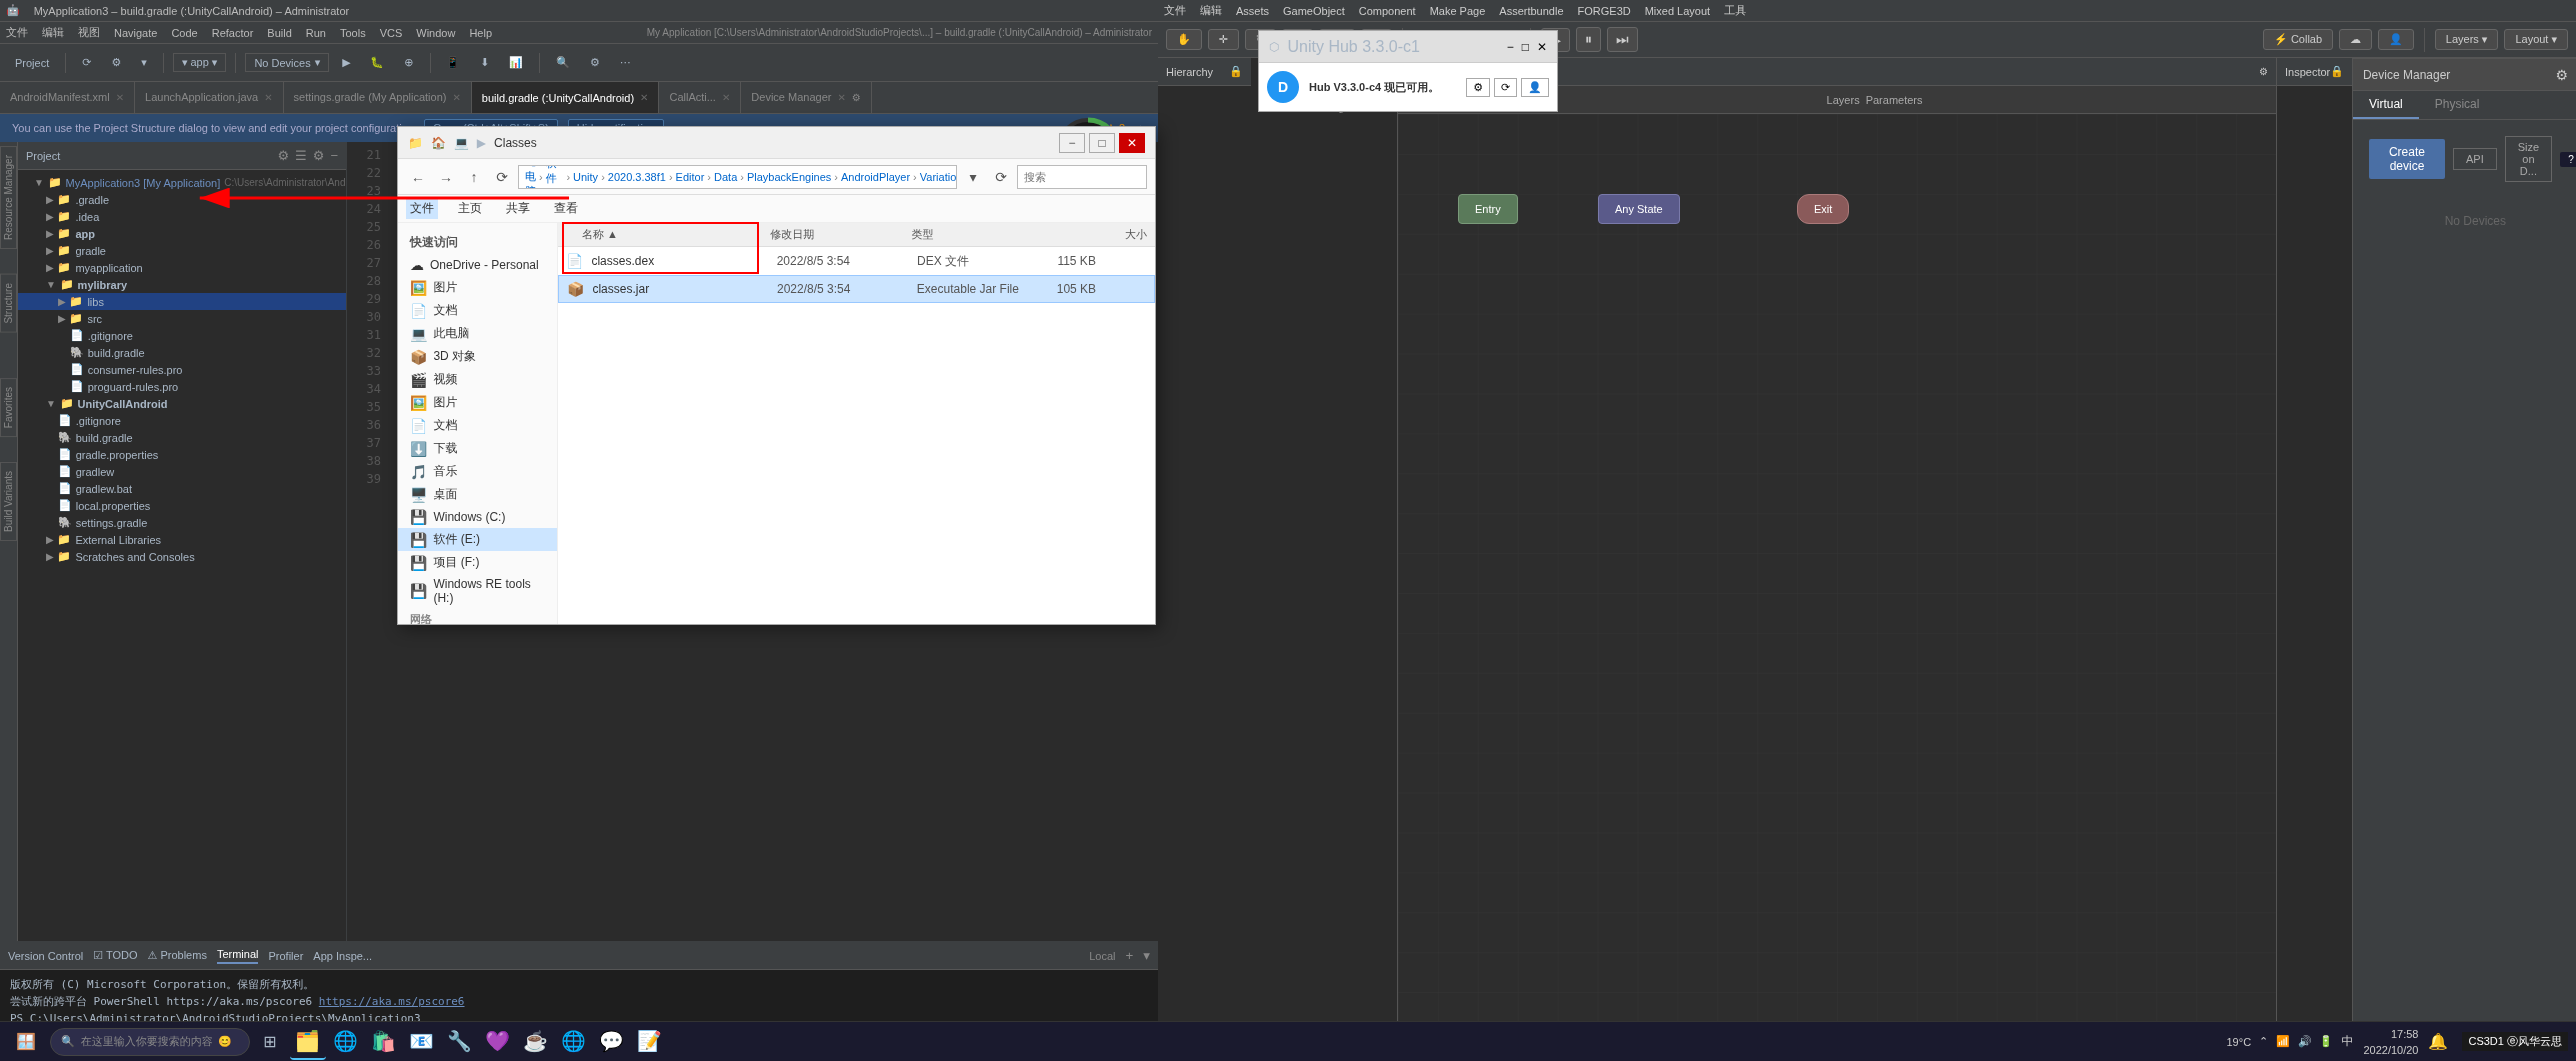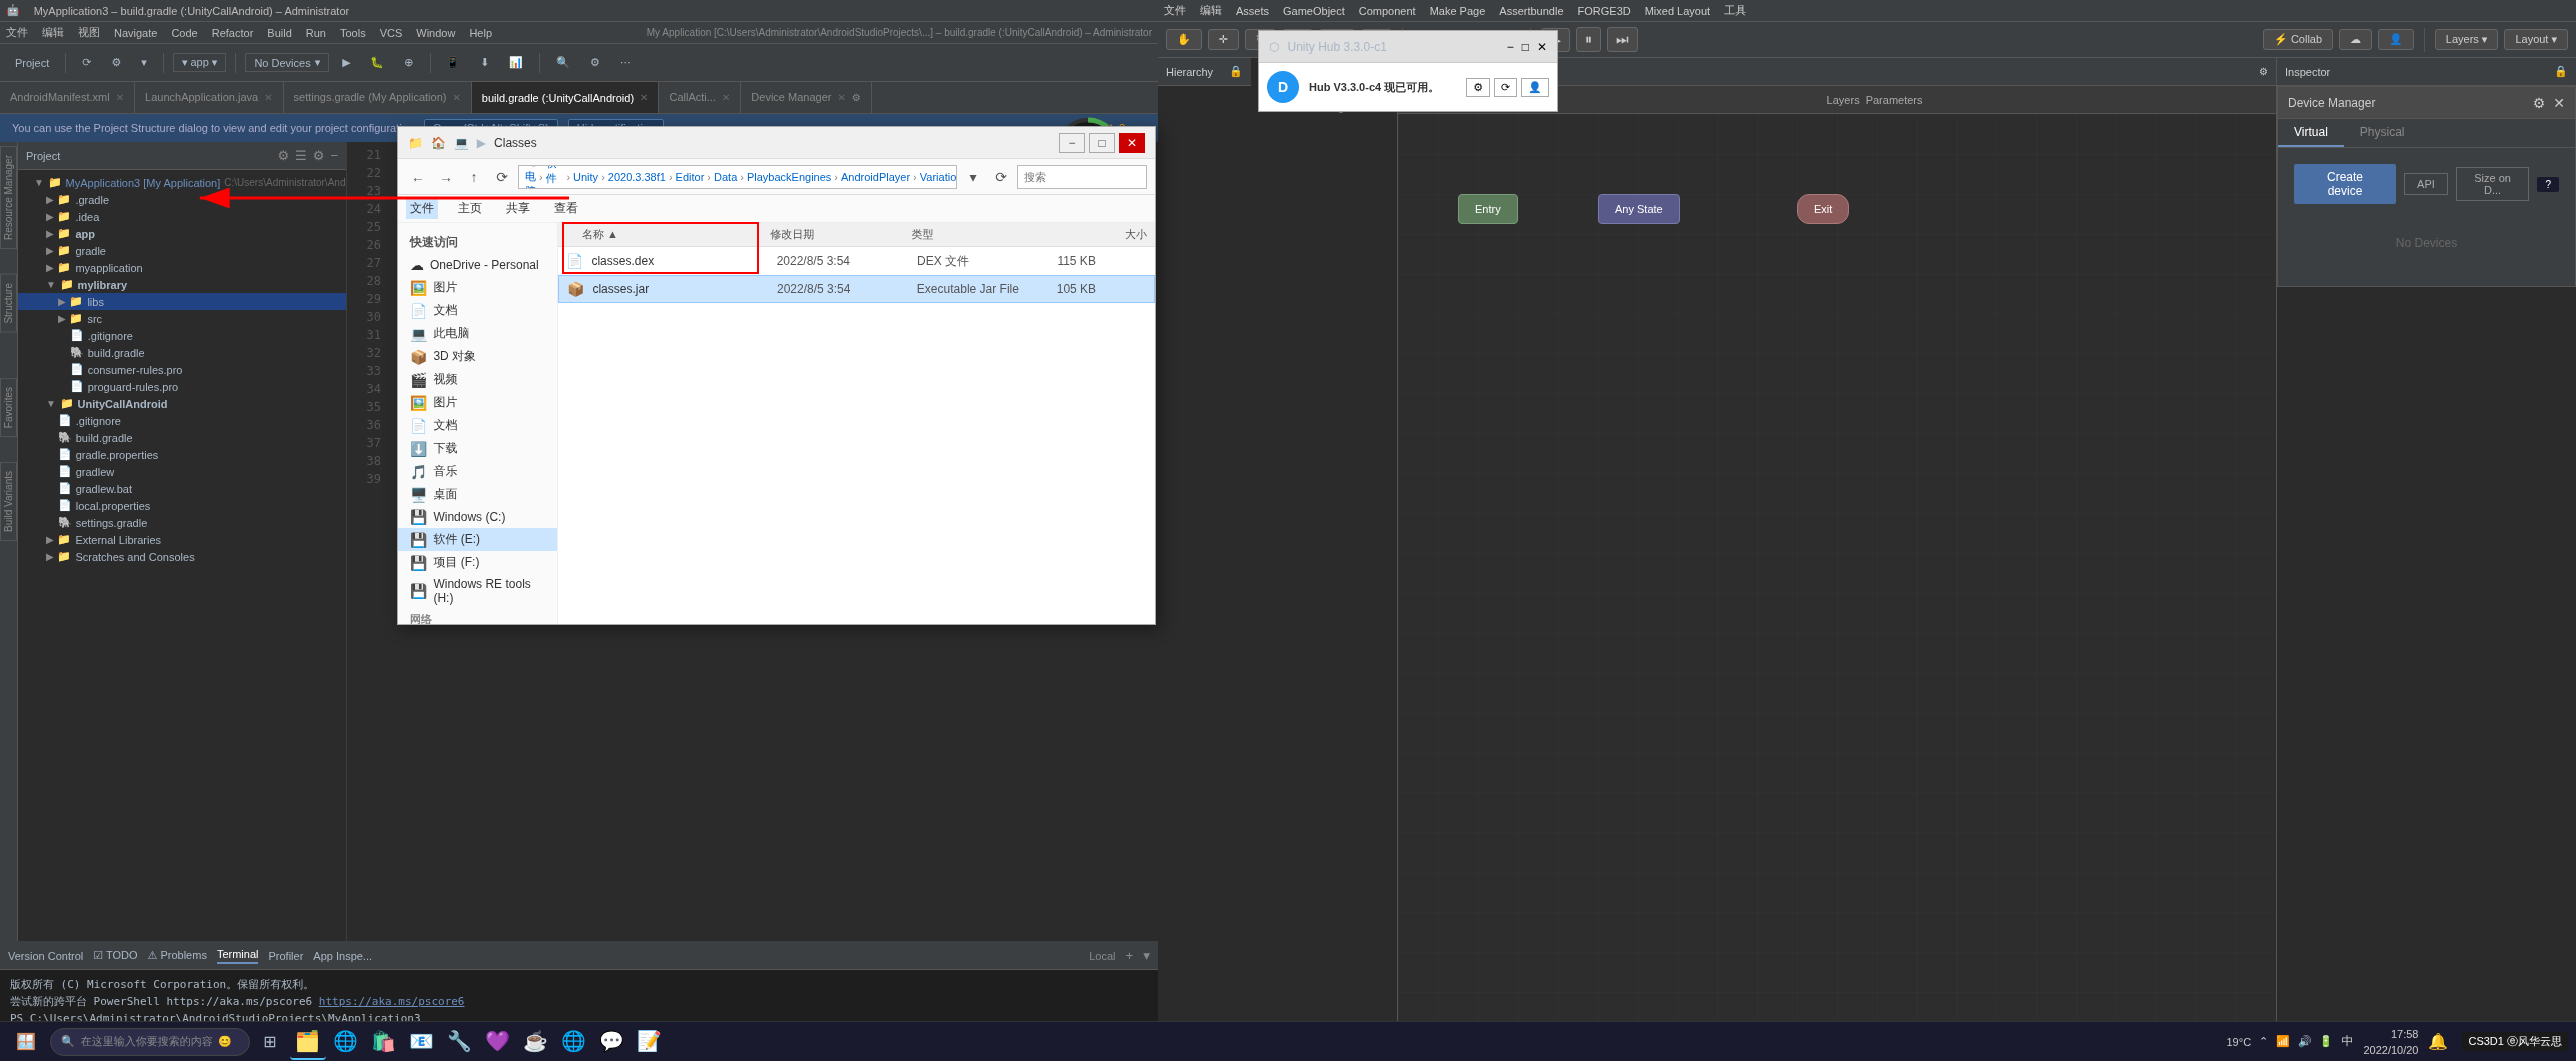--- a/index.html
+++ b/index.html
@@ -110,21 +110,21 @@
     
     #unity-section { position: absolute; left: 1158px; top: 0; width: 1418px; height: 1061px; background: #3c3f41; }
     #unity-menubar { height: 22px; background: #3c3f41; display: flex; align-items: center; padding: 0 6px; gap: 14px; font-size: 11px; color: #ccc; border-bottom: 1px solid #555; }
     #unity-toolbar { height: 36px; background: #3c3f41; display: flex; align-items: center; padding: 0 8px; gap: 6px; border-bottom: 1px solid #555; }
     .u-toolbar-btn { background: #4a4a4a; border: 1px solid #666; color: #ccc; padding: 3px 10px; cursor: pointer; font-size: 11px; border-radius: 3px; }
     .u-play-btn { background: #4a4a4a; border: 1px solid #666; color: #ccc; padding: 3px 8px; cursor: pointer; font-size: 14px; border-radius: 3px; }
     .u-separator { width: 1px; height: 24px; background: #555; margin: 0 4px; }
     #unity-main { display: flex; flex: 1; height: calc(1061px - 22px - 36px - 22px); }
     #unity-left-panel { width: 240px; background: #2b2b2b; border-right: 1px solid #555; display: flex; flex-direction: row; }
     #unity-center { flex: 1; display: flex; flex-direction: column; }
-    #unity-right-panel { width: 300px; background: #2b2b2b; border-left: 1px solid #555; display: flex; flex-direction: column; }
+    #unity-right-panel { width: 300px; background: #2b2b2b; border-left: 1px solid #555; display: flex; }
     #animator-header { height: 28px; background: #3c3f41; border-bottom: 1px solid #555; display: flex; align-items: center; padding: 0 8px; font-size: 11px; color: #ccc; gap: 8px; }
     #animator-content { position: relative; background: #2d2d2d; flex: 1; overflow: hidden; }
     
     #device-manager { position: absolute; right: 0; top: 60px; width: 300px; background: #3c3f41; border: 1px solid #555; z-index: 50; }
     #dm-header { height: 32px; background: #4a4a4a; display: flex; align-items: center; padding: 0 10px; gap: 8px; font-size: 12px; color: #ccc; border-bottom: 1px solid #555; }
     #dm-tabs { display: flex; border-bottom: 1px solid #555; }
     .dm-tab { padding: 6px 16px; font-size: 12px; color: #888; cursor: pointer; }
     .dm-tab.active { color: #fff; border-bottom: 2px solid #6c8ebf; }
     #dm-body { padding: 16px; display: flex; flex-direction: column; align-items: center; gap: 12px; }
     #dm-create-btn { background: #4a6fa5; border: none; color: #fff; padding: 6px 20px; cursor: pointer; font-size: 12px; border-radius: 2px; }
@@ -739,21 +739,21 @@
     <circle cx="35" cy="35" r="30" fill="none" stroke="#4caf50" stroke-width="5" stroke-dasharray="145.1 43.4" stroke-dashoffset="0" transform="rotate(-90 35 35)"></circle>
     <text x="35" y="33" text-anchor="middle" fill="#fff" font-size="10" font-family="Arial">77%</text>
     <text x="35" y="44" text-anchor="middle" fill="#aaa" font-size="7" font-family="Arial">0.c...</text>
     <text x="35" y="53" text-anchor="middle" fill="#aaa" font-size="7" font-family="Arial">2.1%</text>
   </svg>
 </div>
 
 <div id="hub-section" style="left:1258px; width:300px; top:30px;">
   <div id="hub-titlebar">
     <span>⬡</span>
-    <span style="font-size:12px;">Unity Hub 3.3.0-c1</span>
+    <span style="font-size:16px;">Unity Hub 3.3.0-c1</span>
     <div style="flex:1;"></div>
     <button style="background:none;border:none;cursor:pointer;font-size:12px;">−</button>
     <button style="background:none;border:none;cursor:pointer;font-size:12px;">□</button>
     <button style="background:none;border:none;cursor:pointer;font-size:12px;">✕</button>
   </div>
   <div id="hub-body" style="display:flex; align-items:center; gap:10px; padding:8px;">
     <div id="hub-avatar">D</div>
     <div style="flex:1;">
       <div style="font-size:11px; color:#333; font-weight:bold;">Hub V3.3.0-c4 现已可用。</div>
     </div>

